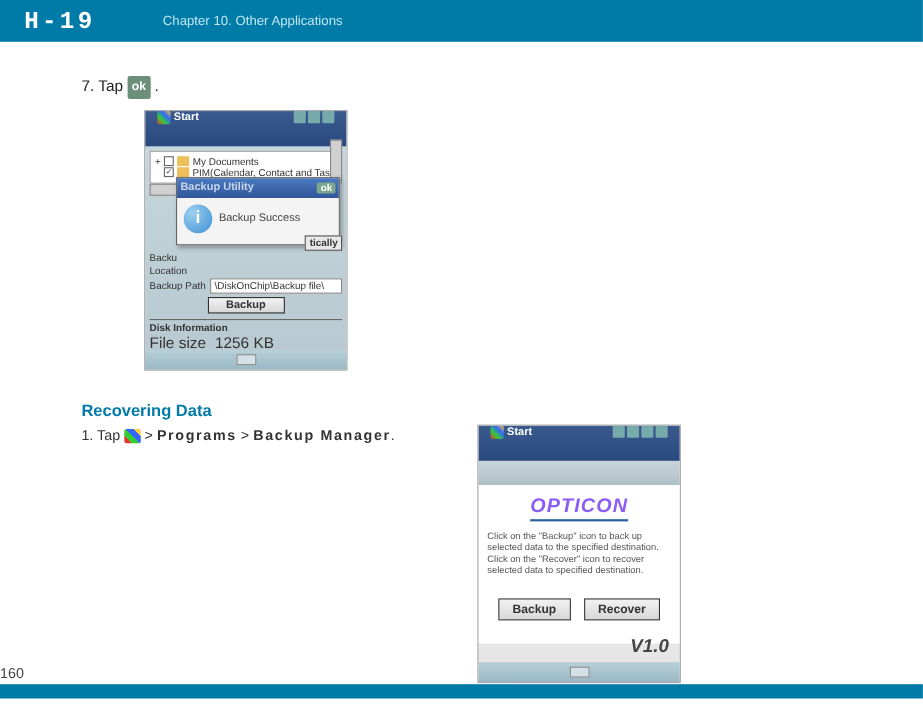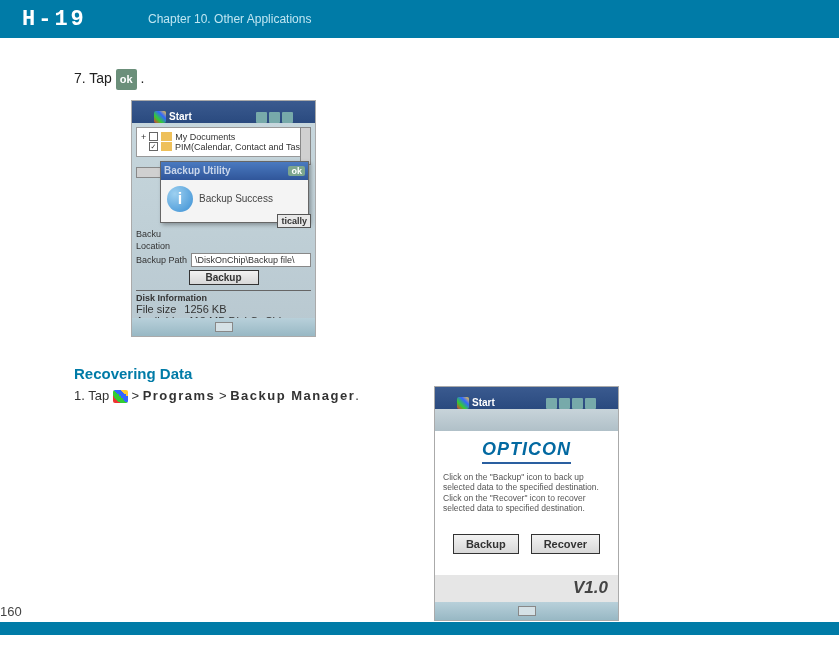--- a/index.html
+++ b/index.html
@@ -55,28 +55,28 @@
   .screenshot-1 {
     width: 185px;
     height: 237px;
     border: 1px solid #aaa;
     margin: 10px 0 0 57px;
     background: linear-gradient(#c8d8de, #b8c8d0);
     position: relative;
     overflow: hidden;
   }
   .wm-start-bar {
-    height: 22px;
+    height: 32px;
     background: linear-gradient(#3a5a8f, #2a4a7f);
     display: flex;
-    align-items: flex-end;
+    align-items: flex-start;
     color: #fff;
     font-size: 10px;
     font-weight: bold;
-    padding: 0 22px;
+    padding: 0 11px;
     justify-content: space-between;
   }
   .wm-start-left { display: flex; align-items: center; gap: 3px; }
   .wm-flag { width: 12px; height: 12px; background: linear-gradient(45deg, #e33, #3c3, #36f, #fc3); border-radius: 2px; }
   .wm-icons { display: flex; gap: 2px; }
   .wm-icon-small { width: 11px; height: 11px; background: #7aa; border-radius: 1px; }
   .tree-area {
     background: #fff;
     margin: 4px;
     padding: 4px;
@@ -166,21 +166,21 @@
     text-align: center;
     font-size: 10px;
     font-weight: bold;
     padding: 1px;
   }
   .disk-info {
     border-top: 1px solid #666;
     margin-top: 5px;
     padding-top: 2px;
   }
-  .disk-row { display: flex; gap: 8px; font-size: 11px; }
+  .disk-row { display: flex; gap: 8px; font-size: 14px; }
   .progress-bar {
     height: 11px;
     background: linear-gradient(#3a8fd4, #2a6fa4);
     margin-top: 3px;
     display: flex;
     justify-content: space-between;
     color: #fff;
     font-size: 8px;
     padding: 0 2px;
     align-items: center;
@@ -239,21 +239,21 @@
   .s2-body {
     background: #fff;
     height: 144px;
     padding: 8px;
     text-align: center;
   }
   .opticon-logo {
     font-family: Arial, sans-serif;
     font-weight: bold;
     font-style: italic;
-    color: #0369a1;
+    color: #8b5cf6;
     font-size: 18px;
     letter-spacing: 1px;
     border-bottom: 2px solid #2a5fa0;
     display: inline-block;
     padding-bottom: 2px;
     margin-bottom: 8px;
   }
   .s2-desc {
     font-size: 8.5px;
     color: #555;

